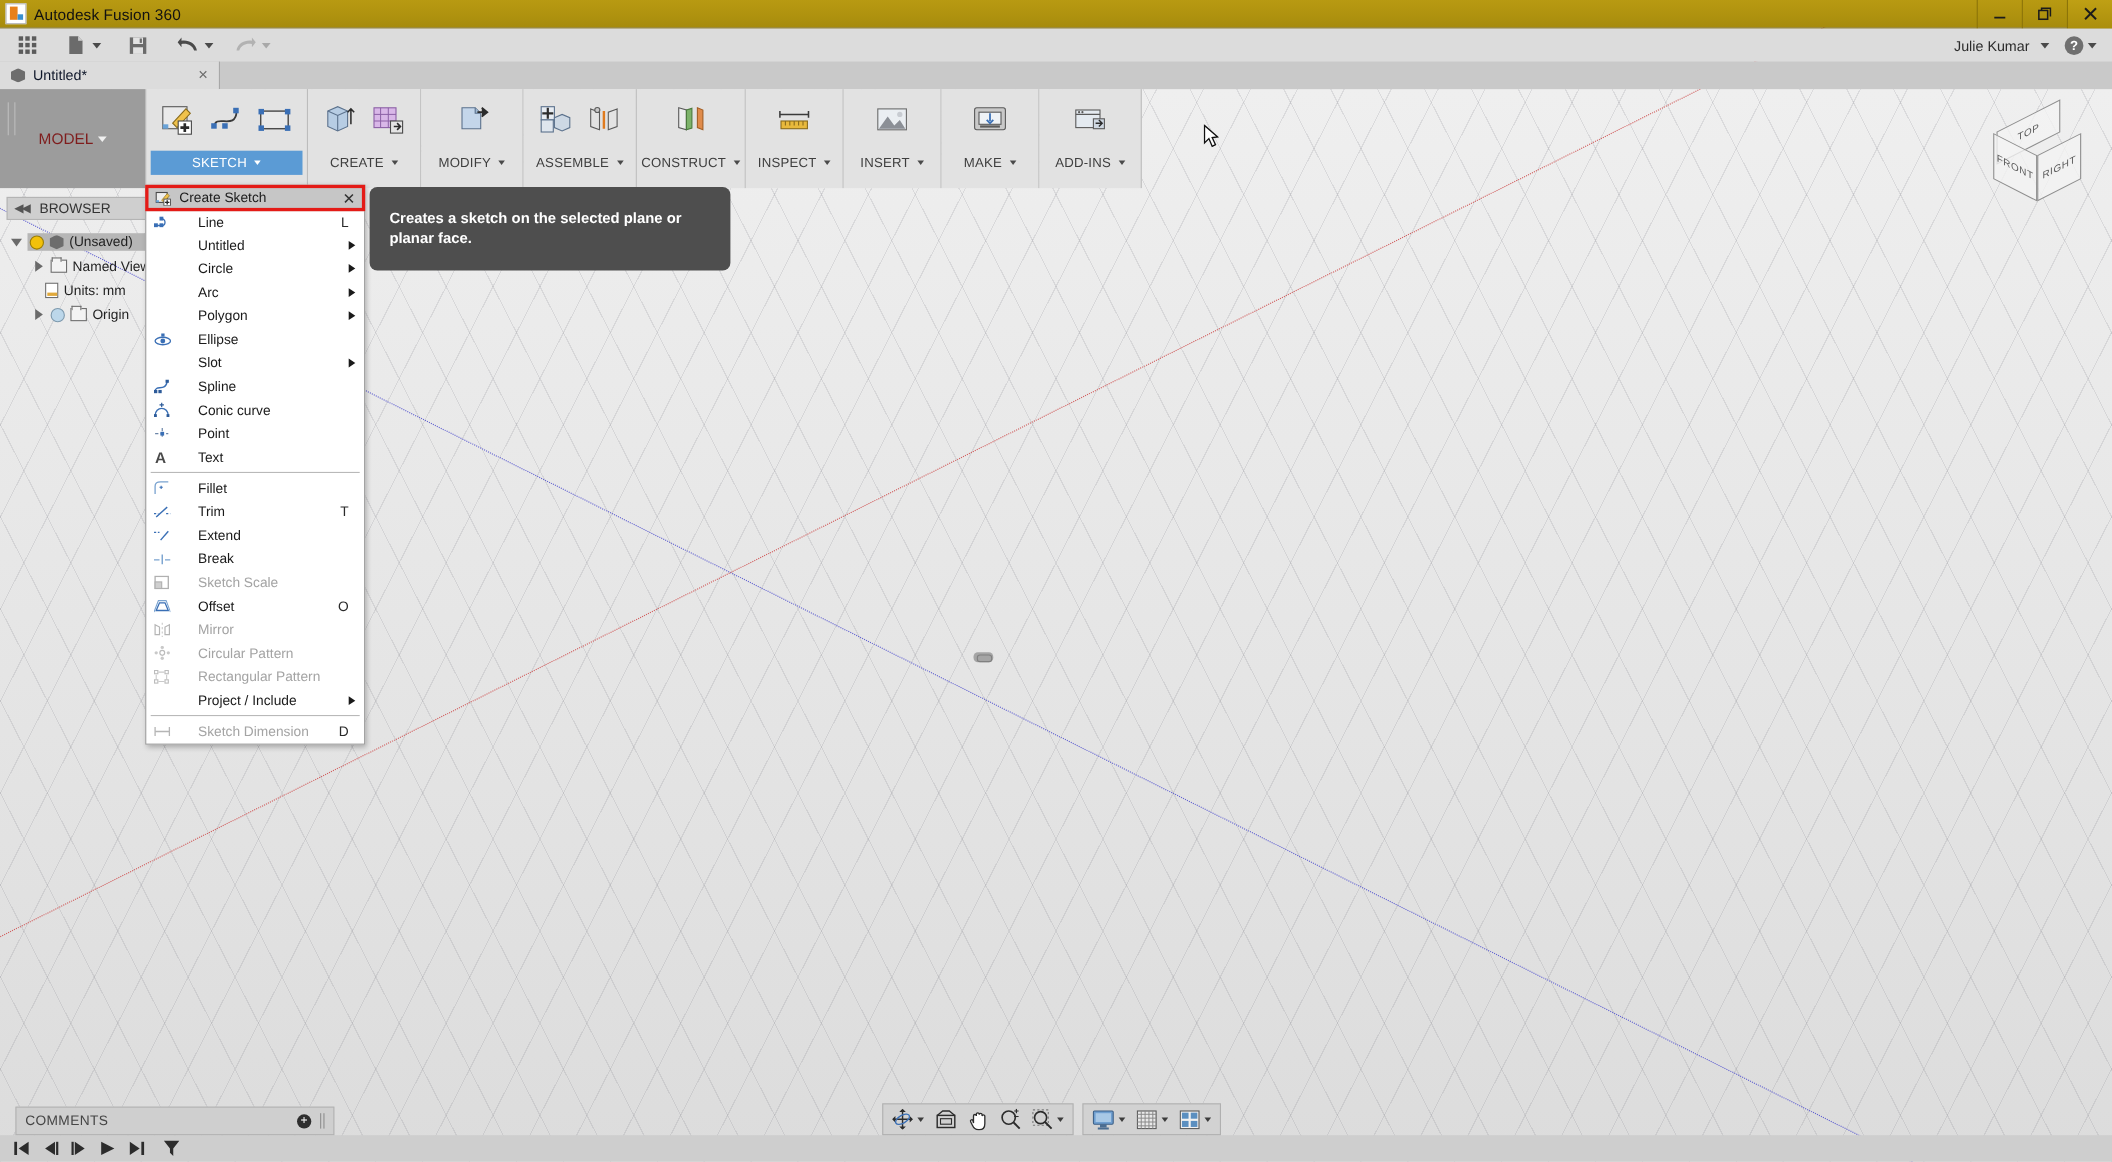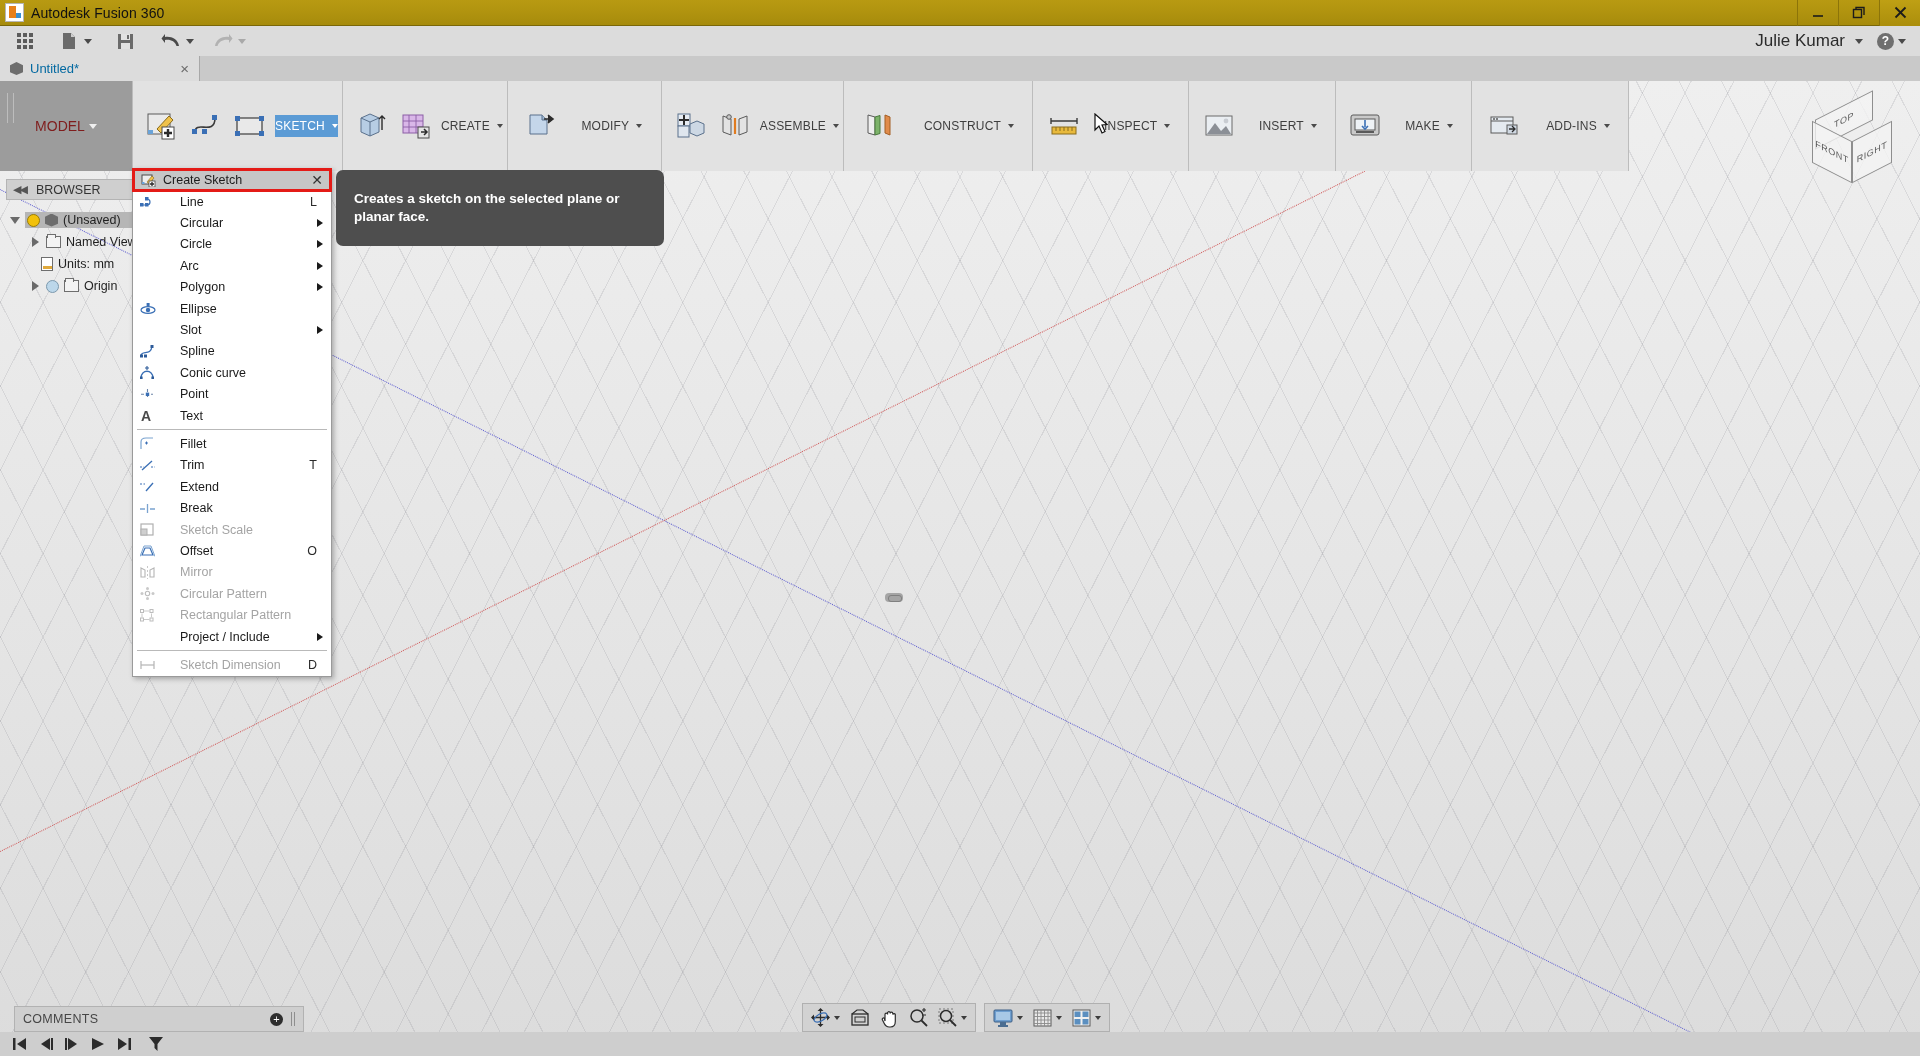--- a/index.html
+++ b/index.html
@@ -44,41 +44,41 @@
     background: #dcdcdc; display: flex; align-items: center;
   }
   .qat-item { display: flex; align-items: center; height: 30px; padding: 0 4px; cursor: default; }
   .qat-ico { width: 22px; height: 22px; display: flex; align-items: center; justify-content: center; }
   .grid9 { display: grid; grid-template-columns: repeat(3,4px); grid-template-rows: repeat(3,4px); gap: 2px; }
   .grid9 i { background: #5c5c5c; display: block; }
   .caret { width: 0; height: 0; border-left: 4px solid transparent; border-right: 4px solid transparent;
            border-top: 5px solid #4a4a4a; margin-left: 4px; }
   .caret.dim { border-top-color: #a9a9a9; }
   .qat-right { margin-left: auto; display: flex; align-items: center; padding-right: 14px; }
-  .user-name { font-size: 17px; color: #2b2b2b; margin-right: 6px; }
+  .user-name { font-size: 13px; color: #2b2b2b; margin-right: 6px; }
   .help-circle {
     width: 17px; height: 17px; border-radius: 50%; background: #6f6f6f; color: #fff;
     font-size: 12px; font-weight: bold; display: flex; align-items: center; justify-content: center;
     margin-left: 14px;
   }
 
   
   .tabbar {
     position: absolute; top: 56px; left: 0; width: 1920px; height: 25px;
     background: #c9c9c9; display: flex; align-items: stretch;
   }
   .doc-tab {
     display: flex; align-items: center; gap: 7px; padding: 0 10px;
     background: #dcdcdc; border-right: 1px solid #a8a8a8; min-width: 200px;
   }
   .cube-ico {
     width: 13px; height: 13px; background: #6d6d6d; position: relative; flex: none;
     clip-path: polygon(0 25%, 50% 0, 100% 25%, 100% 78%, 50% 100%, 0 78%);
   }
-  .doc-tab-label { font-size: 13px; color: #0369a1; flex: 1; }
+  .doc-tab-label { font-size: 13px; color: #0f172a; flex: 1; }
   .doc-tab-close { font-size: 15px; color: #6c6c6c; line-height: 1; }
 
   
   .canvas {
     position: absolute; top: 81px; left: 0; width: 1920px; height: 975px;
     background:
       repeating-linear-gradient(63deg, rgba(120,120,130,.17) 0 1px, transparent 1px 38px),
       repeating-linear-gradient(-63deg, rgba(120,120,130,.17) 0 1px, transparent 1px 38px),
       linear-gradient(to bottom, #efefef 0%, #e4e4e4 60%, #dcdcdc 100%);
   }
@@ -103,21 +103,21 @@
     width: 132px; background: #9c9c9c; display: flex; align-items: center; justify-content: center;
     color: #7f1d1d; font-size: 14px; position: relative;
   }
   .workspace-btn .grip {
     position: absolute; left: 7px; top: 12px; width: 7px; height: 30px;
     border-left: 1px solid #bdbdbd; border-right: 1px solid #bdbdbd;
   }
   .ribbon-panels { display: flex; align-items: stretch; }
   .rpanel {
     background: #e2e2e2; border-right: 1px solid #bcbcbc;
-    display: flex; flex-direction: row; align-items: center; padding: 0 4px;
+    display: flex; flex-direction: column; align-items: center; padding: 0 4px;
   }
   .rpanel.first { border-left: 1px solid #bcbcbc; }
   .rpanel-icons { display: flex; align-items: center; gap: 2px; height: 56px; padding: 0 4px; }
   .rbtn {
     width: 42px; height: 46px; display: flex; align-items: center; justify-content: center;
   }
   .rbtn.active { background: #5b8fc0; border: 1px solid #3e6f9e; }
   .rpanel-label {
     height: 22px; width: 100%; display: flex; align-items: center; justify-content: center;
     font-size: 12px; color: #3e3e3e; gap: 3px; letter-spacing: .2px;
@@ -587,21 +587,21 @@
               <rect x="0" y="7" width="3.5" height="3.5" fill="#3a6fb5"></rect>
               <rect x="5" y="7" width="3.5" height="3.5" fill="#3a6fb5"></rect>
               <rect x="5" y="1" width="3.5" height="3.5" fill="#3a6fb5"></rect>
             </svg>
           </span>
           <span class="mi-label">Line</span>
           <span class="mi-key">L</span>
         </div>
         <div class="mitem">
           <span class="mi-ico"></span>
-          <span class="mi-label">Circular</span>
+          <span class="mi-label">Untitled</span>
           <span class="mi-arrow"></span>
         </div>
         <div class="mitem">
           <span class="mi-ico"></span>
           <span class="mi-label">Circle</span>
           <span class="mi-arrow"></span>
         </div>
         <div class="mitem">
           <span class="mi-ico"></span>
           <span class="mi-label">Arc</span>

